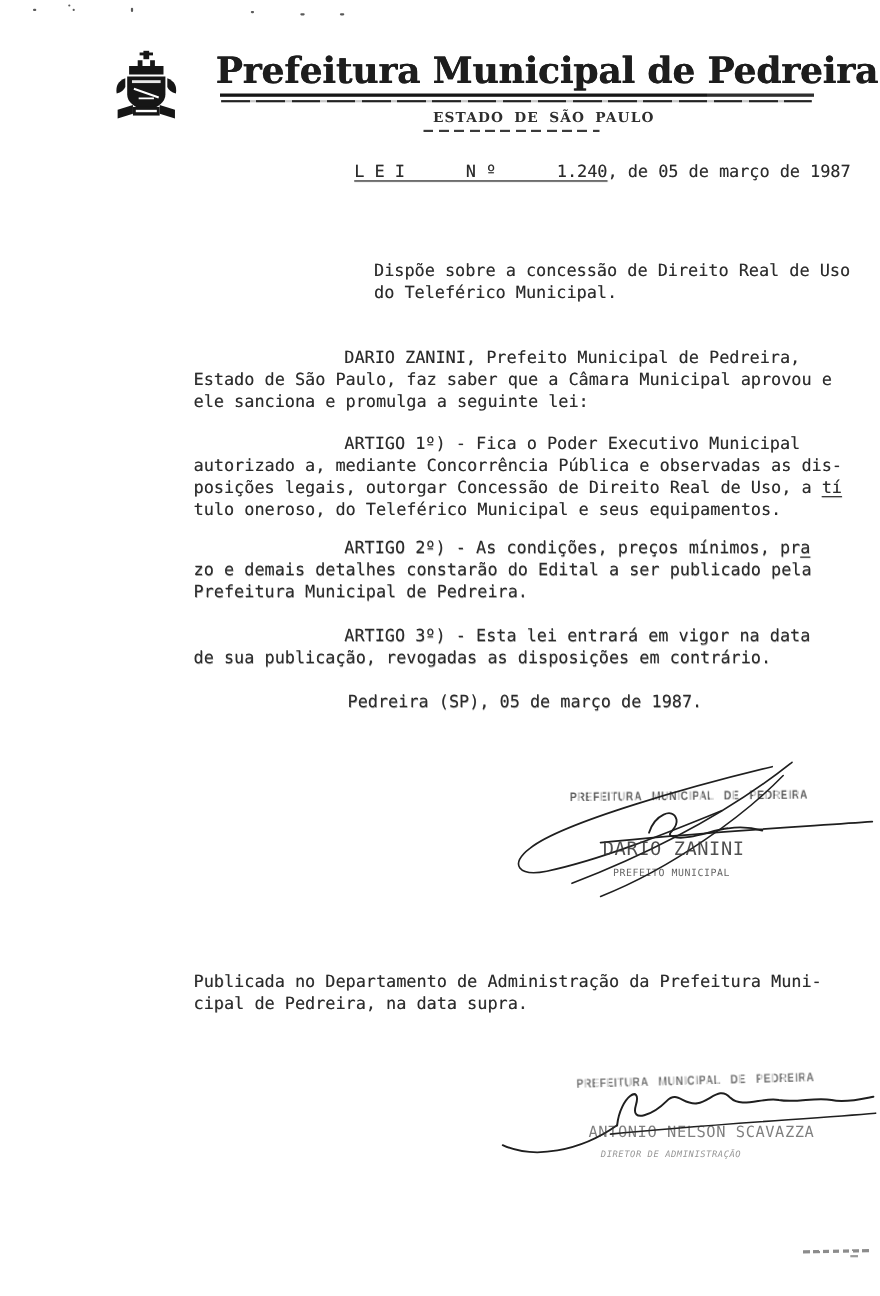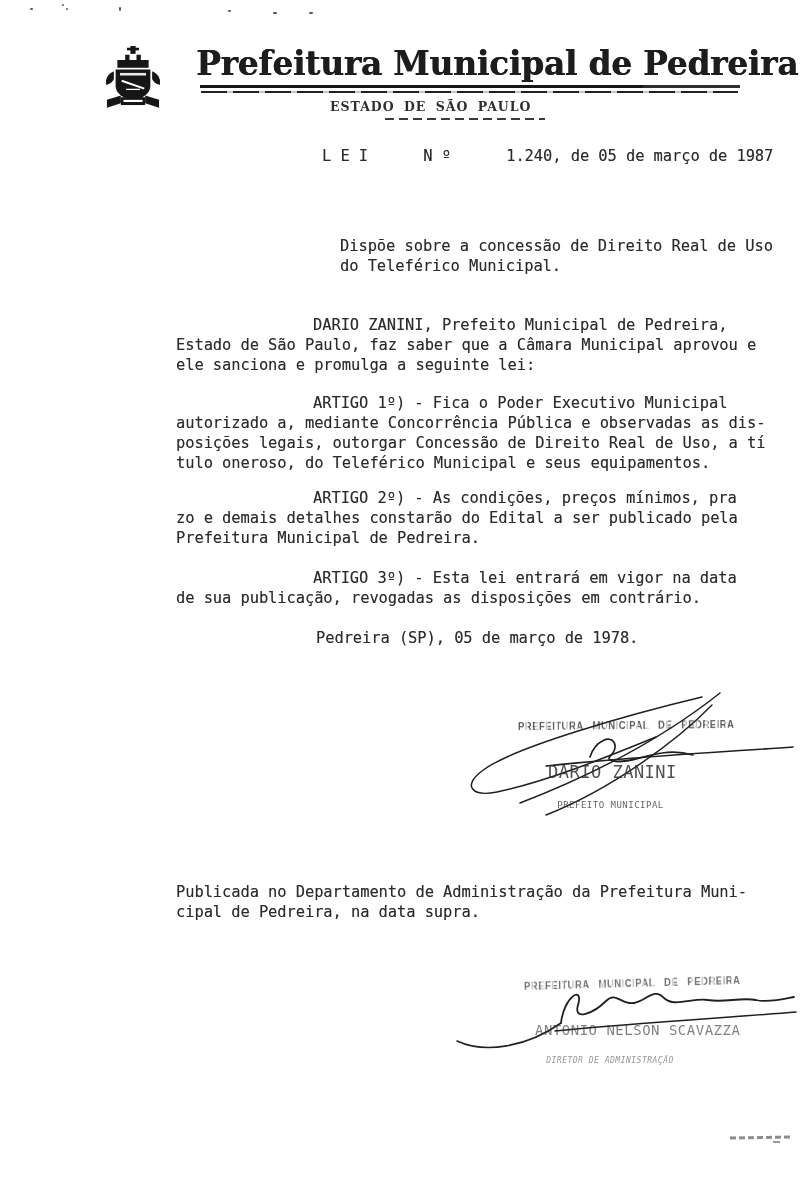--- a/index.html
+++ b/index.html
@@ -29,38 +29,38 @@
     font-family: "DejaVu Serif", "Liberation Serif", serif;
     font-weight: bold; font-size: 33px; letter-spacing: -0.3px;
     color: #1d1d1d; white-space: nowrap;
     text-shadow: 0.4px 0 0 #1d1d1d;
   }
   .rule-1 { position: absolute; left: 200px; top: 85px; width: 540px; height: 3px;
     background: linear-gradient(90deg, #161616 0 82%, #2e2e2e 82% 100%); }
   .rule-2 { position: absolute; left: 201px; top: 91px; width: 537px; height: 2px;
     background: repeating-linear-gradient(90deg, #222 0 26px, rgba(34,34,34,0.25) 26px 32px); }
   .subtitle {
-    position: absolute; left: 330px; top: 99px; width: 265px; text-align: left;
+    position: absolute; left: 330px; top: 99px; width: 265px; text-align: right;
     font-family: "DejaVu Serif", "Liberation Serif", serif;
     font-weight: bold; font-size: 12.5px; letter-spacing: 1px; word-spacing: 4px;
     color: #2e2e2e; white-space: nowrap;
   }
   .subtitle-underline {
     position: absolute; left: 385px; top: 118px; width: 160px; height: 2px;
     background: repeating-linear-gradient(90deg, #3a3a3a 0 9px, transparent 9px 14px);
   }
   
   .para { position: absolute; }
   .line {
     white-space: pre; font-size: 15.3px; line-height: 20px;
     color: var(--ink);
     text-shadow: 0.25px 0.25px 0 rgba(43,43,43,0.45);
   }
   .ind { padding-left: 137px; }
-  .u { text-decoration-thickness: 1.2px; text-underline-offset: 3px; margin-top: 36px; }
+  .u { text-decoration: underline; text-decoration-thickness: 1.2px; text-underline-offset: 3px; margin-top: 36px; }
   
   .stamp {
     position: absolute; white-space: nowrap;
     font-family: "Liberation Sans", sans-serif; font-weight: bold;
     font-size: 9.5px; letter-spacing: 0.5px; word-spacing: 6px;
     color: #3a3a3a; opacity: 0.82;
     transform: rotate(-0.6deg) scaleY(1.18);
     filter: blur(0.3px);
     -webkit-mask-image: repeating-linear-gradient(90deg, #000 0 7px, rgba(0,0,0,0.4) 7px 10px);
             mask-image: repeating-linear-gradient(90deg, #000 0 7px, rgba(0,0,0,0.4) 7px 10px);
@@ -68,21 +68,21 @@
   .stamp.second { opacity: 0.72; transform: rotate(-1.6deg) scaleY(1.2); filter: blur(0.35px); }
   .sig-svg { position: absolute; }
   .sig-svg path { fill: none; stroke: #1f1f1f; stroke-linecap: round; }
   .sig-id { position: absolute; text-align: center; white-space: nowrap; }
   .sig-name {
     font-size: 17px; letter-spacing: 0.5px; color: #323232;
     opacity: 0.85; filter: blur(0.2px); white-space: pre;
   }
   .sig-role {
     font-size: 9px; letter-spacing: 0.5px; color: #3c3c3c;
-    opacity: 0.8; filter: blur(0.25px); margin-top: 18px; white-space: pre;
+    opacity: 0.8; filter: blur(0.25px); margin-top: 7px; white-space: pre;
   }
   .sig-id.second .sig-name { font-size: 14px; opacity: 0.62; filter: blur(0.35px); }
   .sig-id.second .sig-role { font-size: 8px; opacity: 0.55; filter: blur(0.35px); font-style: italic; }
 </style>
 </head>
 <body>
 
 <div class="page">
 
   <div class="speck" style="left:30px;top:8px;width:3px;height:2px"></div>
@@ -143,21 +143,21 @@
     <div class="line">zo e demais detalhes constarão do Edital a ser publicado pela</div>
     <div class="line">Prefeitura Municipal de Pedreira.</div>
   </div>
 
   <div class="para" style="left:176px; top:568px">
     <div class="line ind">ARTIGO 3º) - Esta lei entrará em vigor na data</div>
     <div class="line">de sua publicação, revogadas as disposições em contrário.</div>
   </div>
 
   <div class="para" style="left:316px; top:628px">
-    <div class="line">Pedreira (SP), 05 de março de 1978.</div>
+    <div class="line">Pedreira (SP), 05 de março de 1987.</div>
   </div>
 
   <div class="stamp" style="left:518px; top:719px">PREFEITURA MUNICIPAL DE PEDREIRA</div>
   <svg class="sig-svg" style="left:450px; top:685px" width="350" height="135" viewBox="0 0 350 135">
     <path d="M252 12 C 185 28, 62 62, 32 86 C 12 101, 22 112, 47 107 C 95 97, 152 74, 206 52" stroke-width="1.5"></path>
     <path d="M70 118 C 140 91, 212 54, 270 8" stroke-width="1.5"></path>
     <path d="M96 81 C 180 72, 272 67, 343 62" stroke-width="1.6"></path>
     <path d="M140 72 C 145 56, 162 48, 165 60 C 167 70, 152 73, 163 76 C 176 79, 196 70, 212 68 C 225 66, 236 68, 243 70" stroke-width="1.7"></path>
     <path d="M262 20 C 228 55, 162 104, 96 130" stroke-width="1.4"></path>
   </svg>

